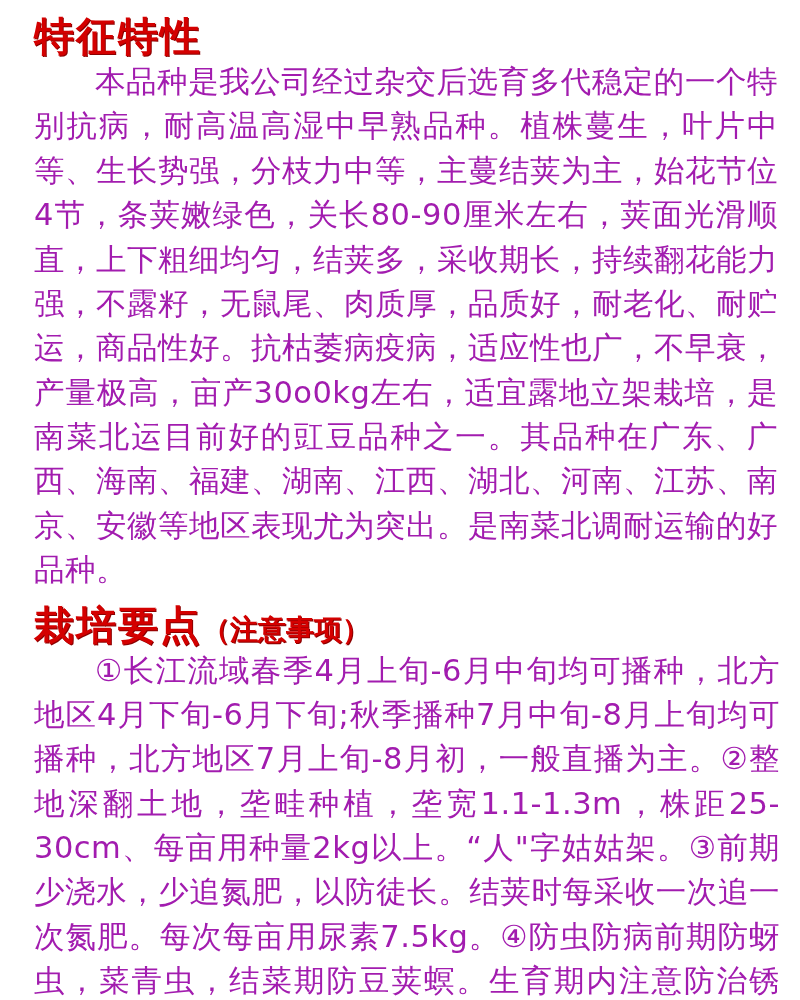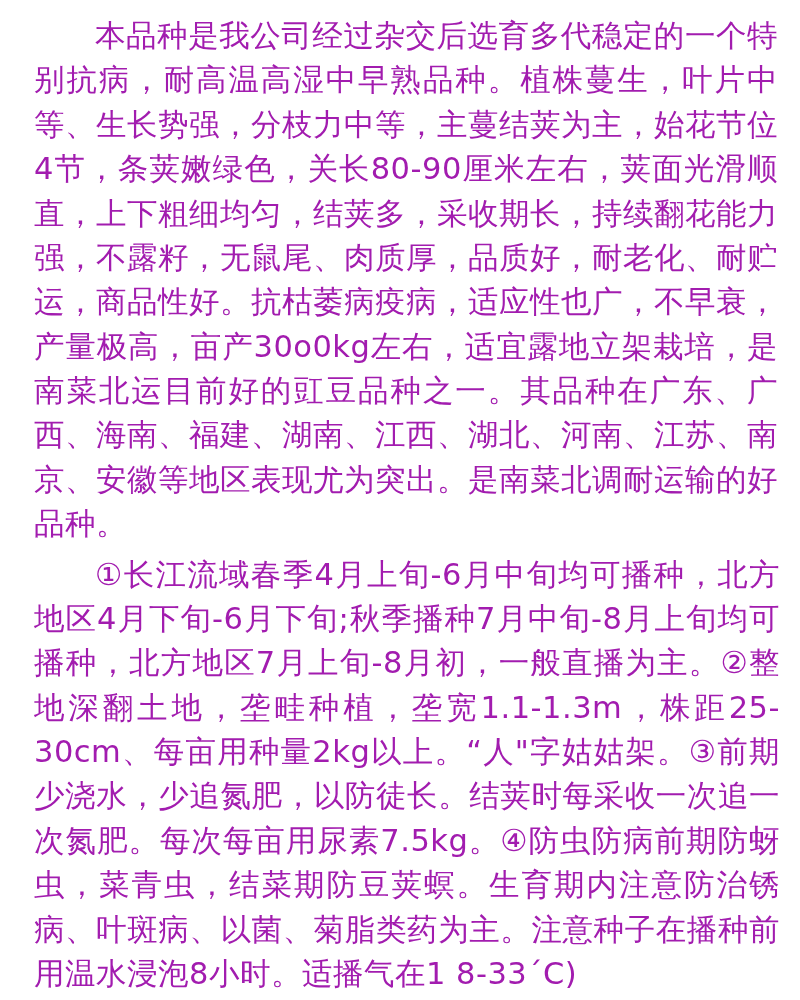--- a/index.html
+++ b/index.html
@@ -64,20 +64,26 @@
   #cultivation-body {
     padding-right: 2px;
   }
 </style>
 </head>
 <body>
 
 <div class="page">
 
   <section id="section-features">
+    <h1 class="section-heading" id="features-heading">
+      <span>特征特性</span><span class="sub"></span>
+    </h1>
     <p class="body-text indent" id="features-body">本品种是我公司经过杂交后选育多代稳定的一个特别抗病，耐高温高湿中早熟品种。植株蔓生，叶片中等、生长势强，分枝力中等，主蔓结荚为主，始花节位4节，条荚嫩绿色，关长80-90厘米左右，荚面光滑顺直，上下粗细均匀，结荚多，采收期长，持续翻花能力强，不露籽，无鼠尾、肉质厚，品质好，耐老化、耐贮运，商品性好。抗枯萎病疫病，适应性也广，不早衰，产量极高，亩产30o0kg左右，适宜露地立架栽培，是南菜北运目前好的豇豆品种之一。其品种在广东、广西、海南、福建、湖南、江西、湖北、河南、江苏、南京、安徽等地区表现尤为突出。是南菜北调耐运输的好品种。</p>
   </section>
 
   <section id="section-cultivation">
+    <h1 class="section-heading" id="cultivation-heading">
+      <span>栽培要点</span><span class="sub">（注意事项）</span>
+    </h1>
     <p class="body-text indent" id="cultivation-body">①长江流域春季4月上旬-6月中旬均可播种，北方地区4月下旬-6月下旬;秋季播种7月中旬-8月上旬均可播种，北方地区7月上旬-8月初，一般直播为主。②整地深翻土地，垄畦种植，垄宽1.1-1.3m，株距25-30cm、每亩用种量2kg以上。“人"字姑姑架。③前期少浇水，少追氮肥，以防徒长。结荚时每采收一次追一次氮肥。每次每亩用尿素7.5kg。④防虫防病前期防蚜虫，菜青虫，结菜期防豆荚螟。生育期内注意防治锈病、叶斑病、以菌、菊脂类药为主。注意种子在播种前用温水浸泡8小时。适播气在1 8-33´C)</p>
   </section>
 
 </div>
 
 </body></html>

